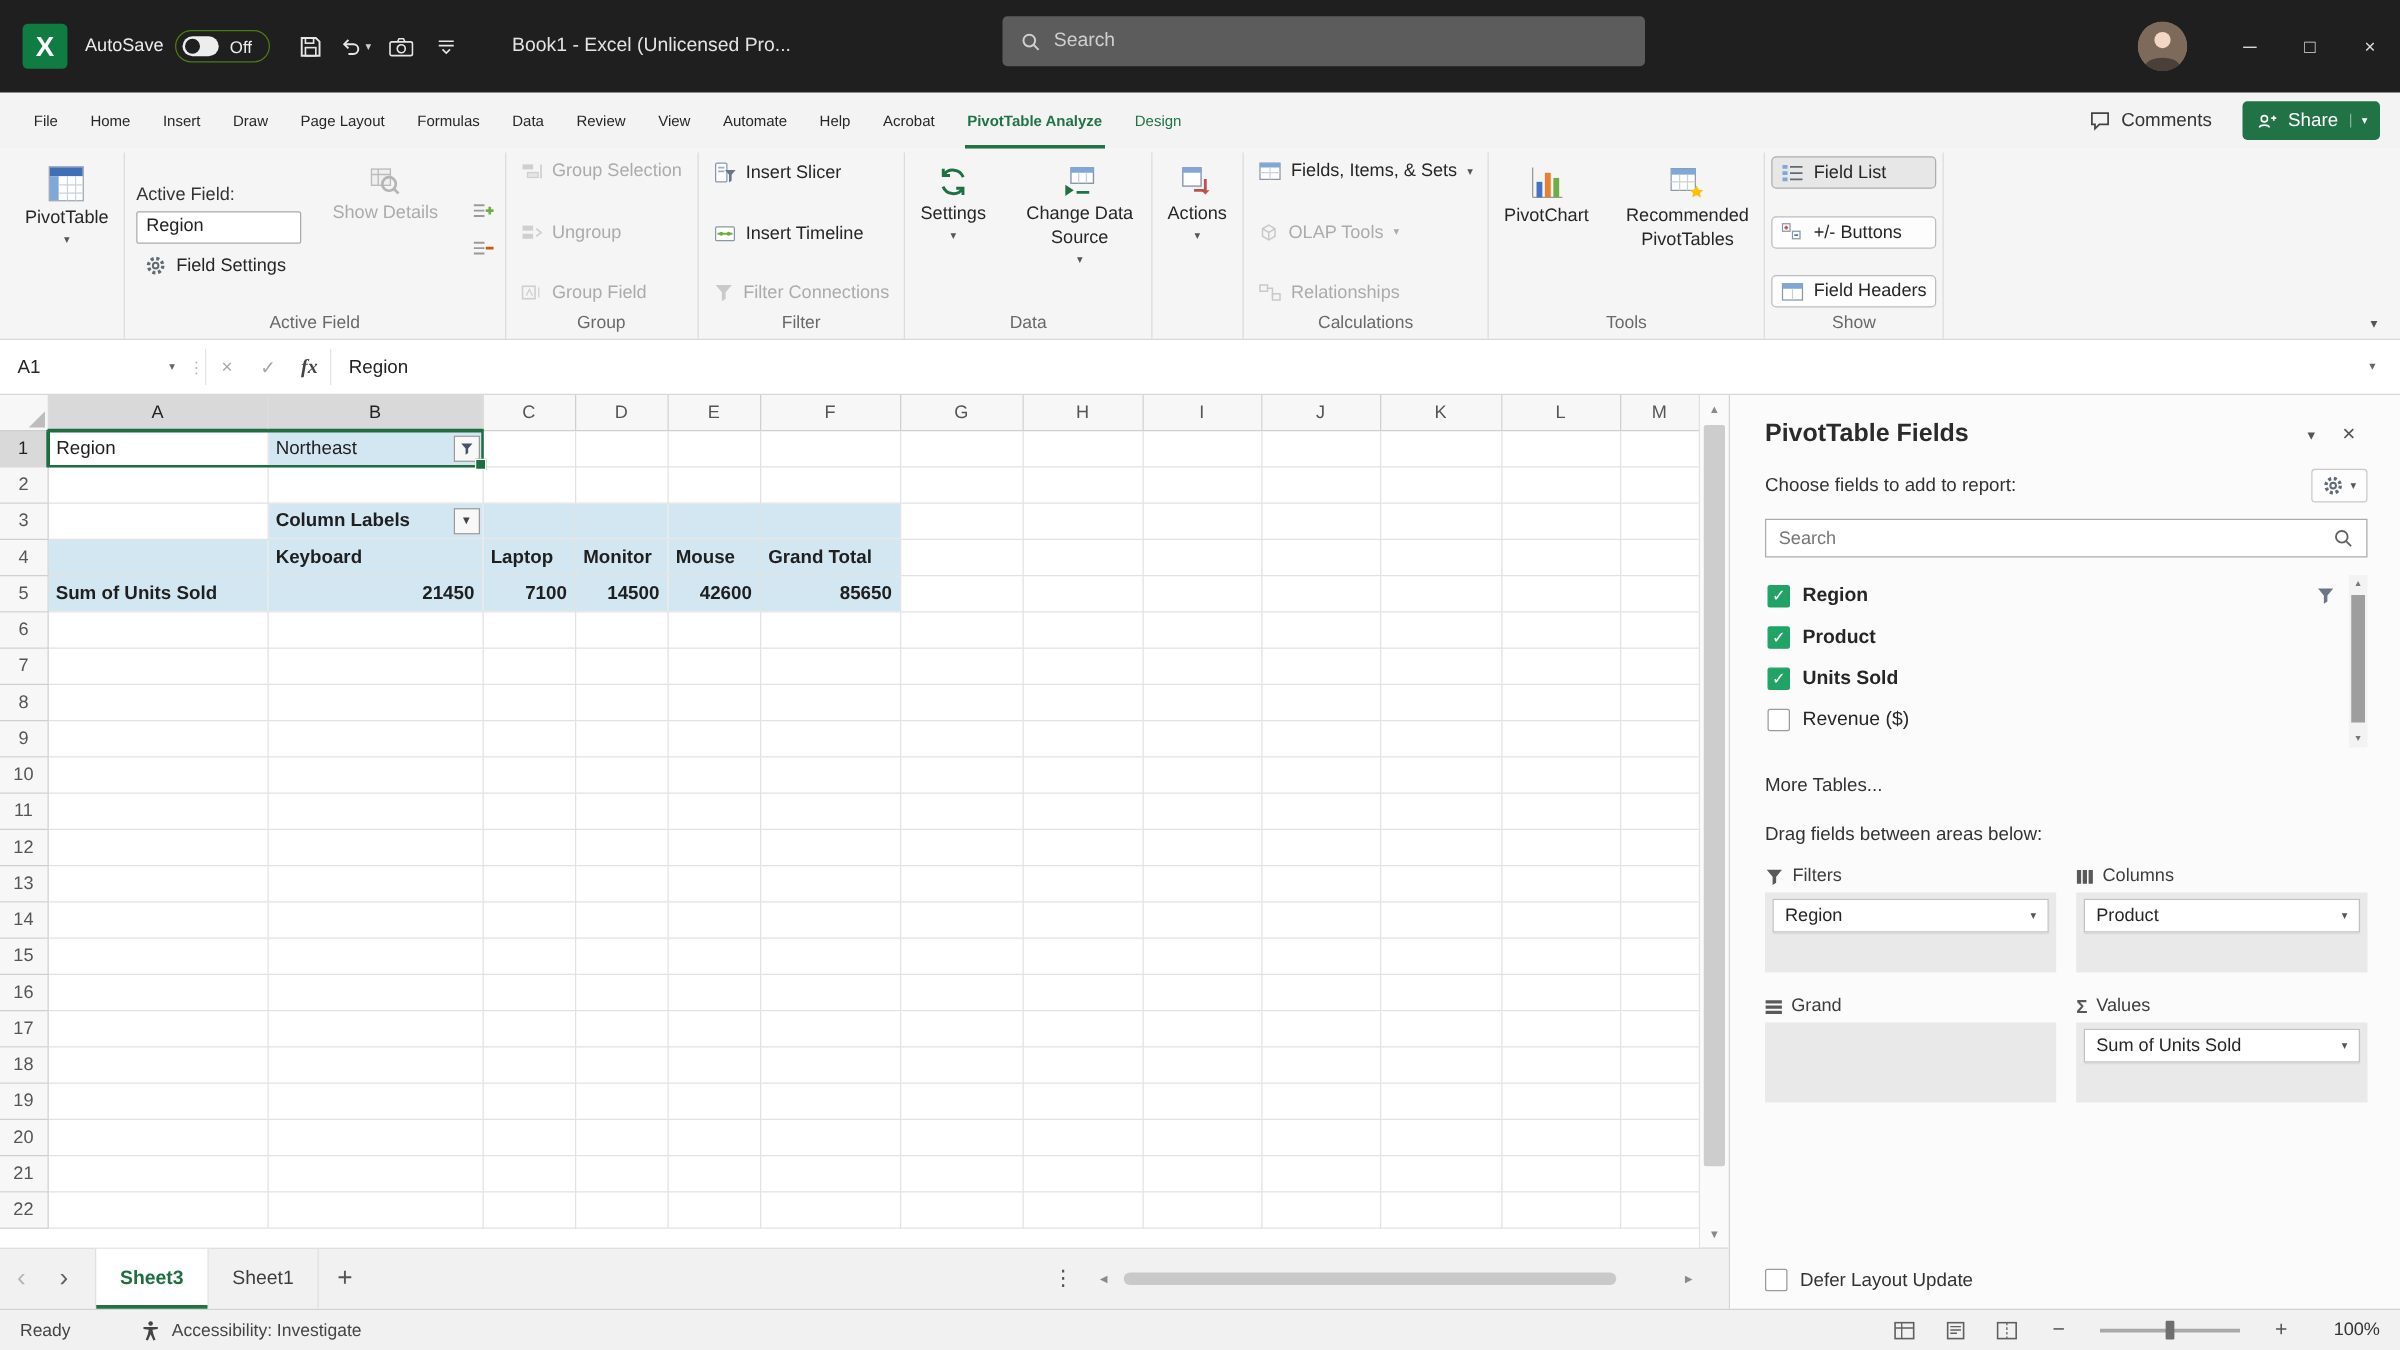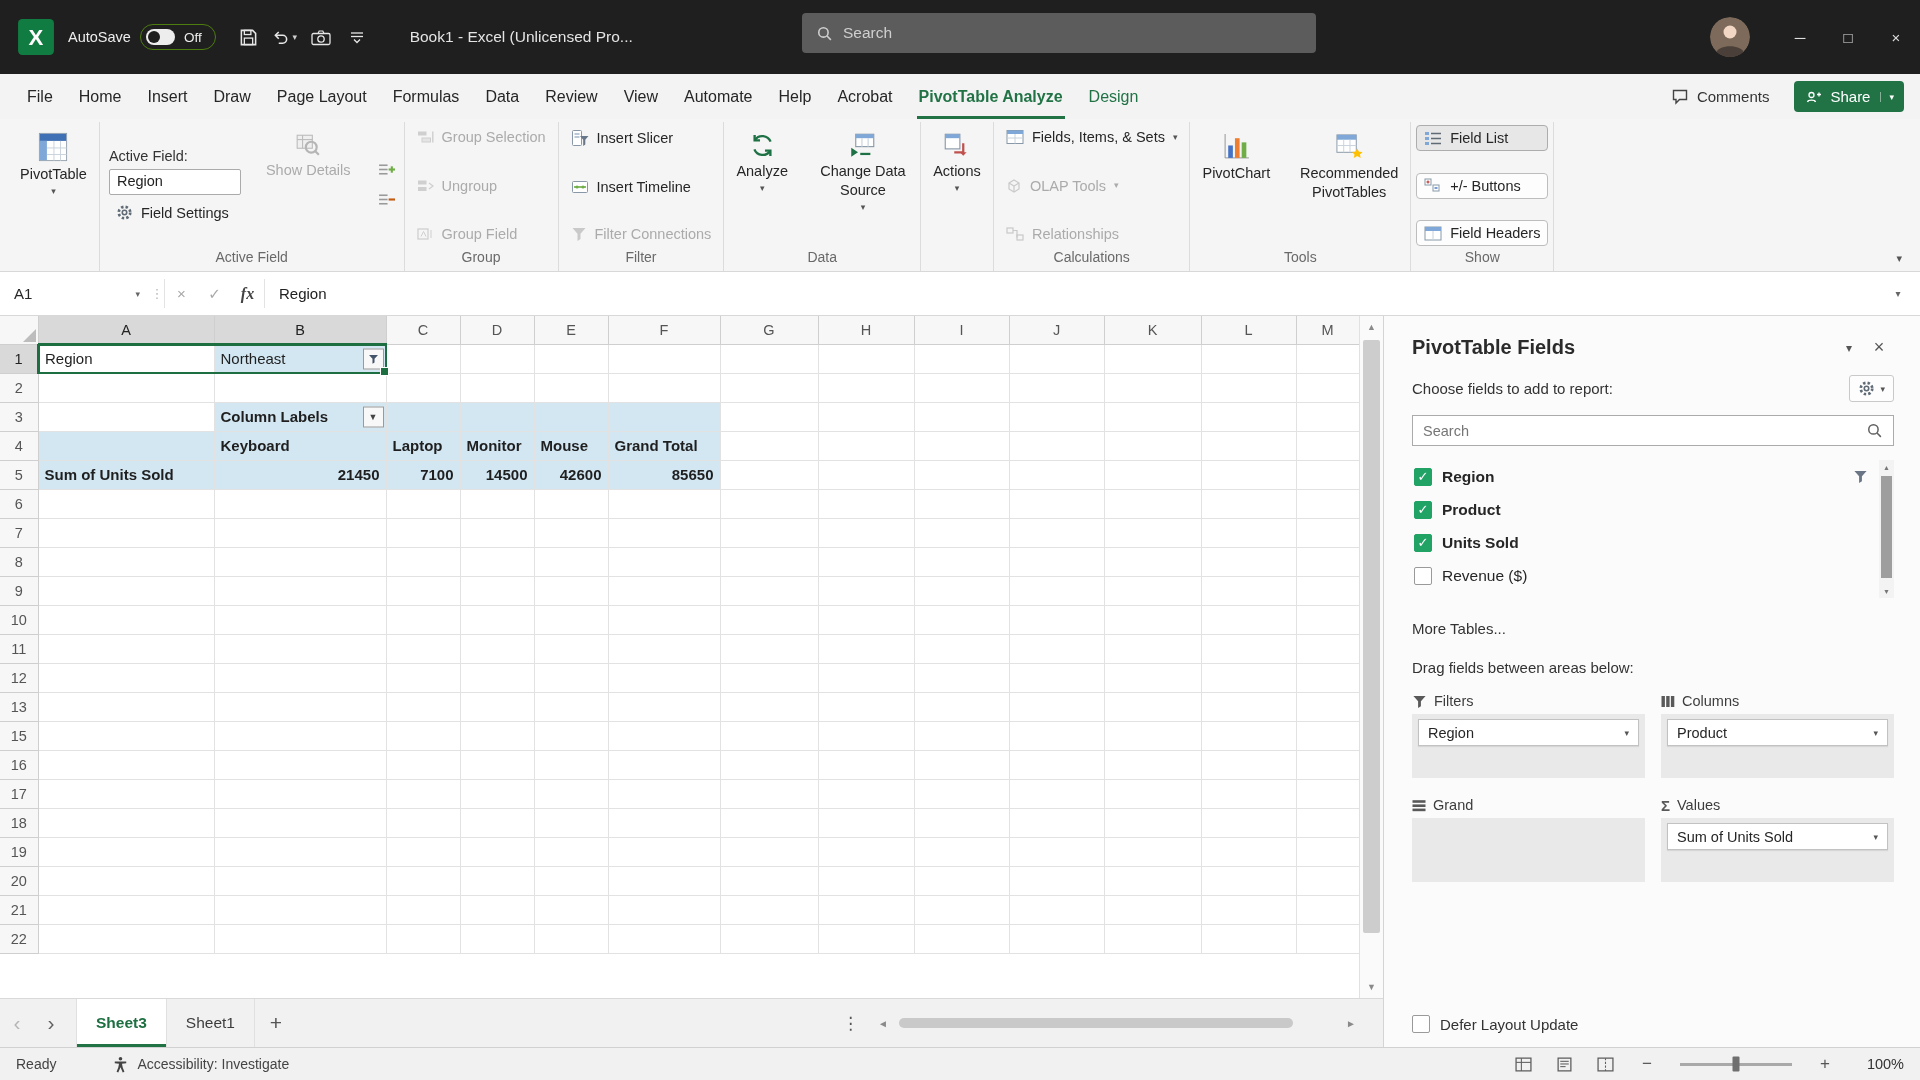--- a/index.html
+++ b/index.html
@@ -23,21 +23,21 @@
 .tsearch{position:absolute;left:802px;top:13px;width:514px;height:40px;background:#5c5c5c;border-radius:4px;display:flex;align-items:center;padding:0 14px;gap:10px;cursor:text}
 .tsearch input{flex:1;background:transparent;border:0;outline:0;color:#ececec;font-size:15.5px;font-family:inherit}
 .tsearch input::placeholder{color:#cfcfcf}
 .tbright{margin-left:auto;display:flex;align-items:center;height:100%}
 .avatar{width:40px;height:40px;border-radius:50%;overflow:hidden;margin-right:26px;cursor:pointer;flex:none}
 .winbtn{width:48px;height:100%;display:flex;align-items:center;justify-content:center;font-size:15px;color:#dedede;cursor:pointer}
 
 
 .menubar{height:45px;background:#f3f3f3;display:flex;align-items:stretch;padding:0 16px 0 14px}
 .mtabs{display:flex;align-items:stretch}
-.mtab{display:flex;align-items:center;padding:4px 13px;font-size:16px;color:#262626;cursor:pointer;position:relative;white-space:nowrap}
+.mtab{display:flex;align-items:center;padding:4px 13px;font-size:12px;color:#262626;cursor:pointer;position:relative;white-space:nowrap}
 .mtab.green{color:#217346}
 .mtab.active{font-weight:700}
 .mtab.active::after{content:"";position:absolute;left:11px;right:11px;bottom:0;height:3px;background:#217346}
 .mright{margin-left:auto;display:flex;align-items:center;gap:12px}
 .combtn{display:flex;align-items:center;gap:8px;padding:7px 13px;border-radius:4px;font-size:15px;color:#333;cursor:pointer}
 .sharebtn{display:flex;align-items:center;gap:8px;background:#217346;color:#fff;border-radius:4px;padding:7px 10px 7px 12px;font-size:15px;cursor:pointer}
 .sharechev{font-size:9px;border-left:1px solid rgba(255,255,255,.45);padding-left:8px;margin-left:2px}
 
 
 .ribbon{height:153px;background:#f5f5f5;border-bottom:1px solid #d8d8d8;display:flex;align-items:stretch;padding:3px 4px 0 8px;position:relative;flex:none}
@@ -398,21 +398,21 @@
 
     <div class="rgroup">
       <div class="rcontent">
         <div class="bigbtn">
           <svg width="27" height="27" viewBox="0 0 24 24">
               <path d="M19.2 8.6A8 8 0 0 0 5.2 7.1" fill="none" stroke="#1e7145" stroke-width="2.1"></path>
               <path d="M5 2.6v4.8h4.8" fill="none" stroke="#1e7145" stroke-width="2.1"></path>
               <path d="M4.8 15.4a8 8 0 0 0 14 1.5" fill="none" stroke="#1e7145" stroke-width="2.1"></path>
               <path d="M19 21.4v-4.8h-4.8" fill="none" stroke="#1e7145" stroke-width="2.1"></path>
             </svg>
-          <span class="blab">Analyze</span>
+          <span class="blab">Settings</span>
           <span class="rchev">▾</span>
         </div>
         <div class="bigbtn" style="max-width:104px">
           <svg width="27" height="27" viewBox="0 0 24 24">
               <rect x="6" y="2" width="16" height="11" fill="#fff" stroke="#8898a8"></rect>
               <rect x="6" y="2" width="16" height="3.5" fill="#7fa8d8"></rect>
               <line x1="11.5" y1="5.5" x2="11.5" y2="13" stroke="#c9d2dc"></line>
               <line x1="17" y1="5.5" x2="17" y2="13" stroke="#c9d2dc"></line>
               <path d="M2 14l6 4-6 4z" fill="#1e7145"></path>
               <path d="M10 19.5h9" stroke="#1e7145" stroke-width="2"></path>
@@ -785,20 +785,36 @@
                   <td></td>
                   <td></td>
                   <td></td>
                   <td></td>
                   <td></td>
                   <td></td>
                   <td></td>
                 </tr>
                 <tr>
                   <td class="rowhdr">13</td>
+                  <td></td>
+                  <td></td>
+                  <td></td>
+                  <td></td>
+                  <td></td>
+                  <td></td>
+                  <td></td>
+                  <td></td>
+                  <td></td>
+                  <td></td>
+                  <td></td>
+                  <td></td>
+                  <td></td>
+                </tr>
+                <tr>
+                  <td class="rowhdr">14</td>
                   <td></td>
                   <td></td>
                   <td></td>
                   <td></td>
                   <td></td>
                   <td></td>
                   <td></td>
                   <td></td>
                   <td></td>
                   <td></td>

